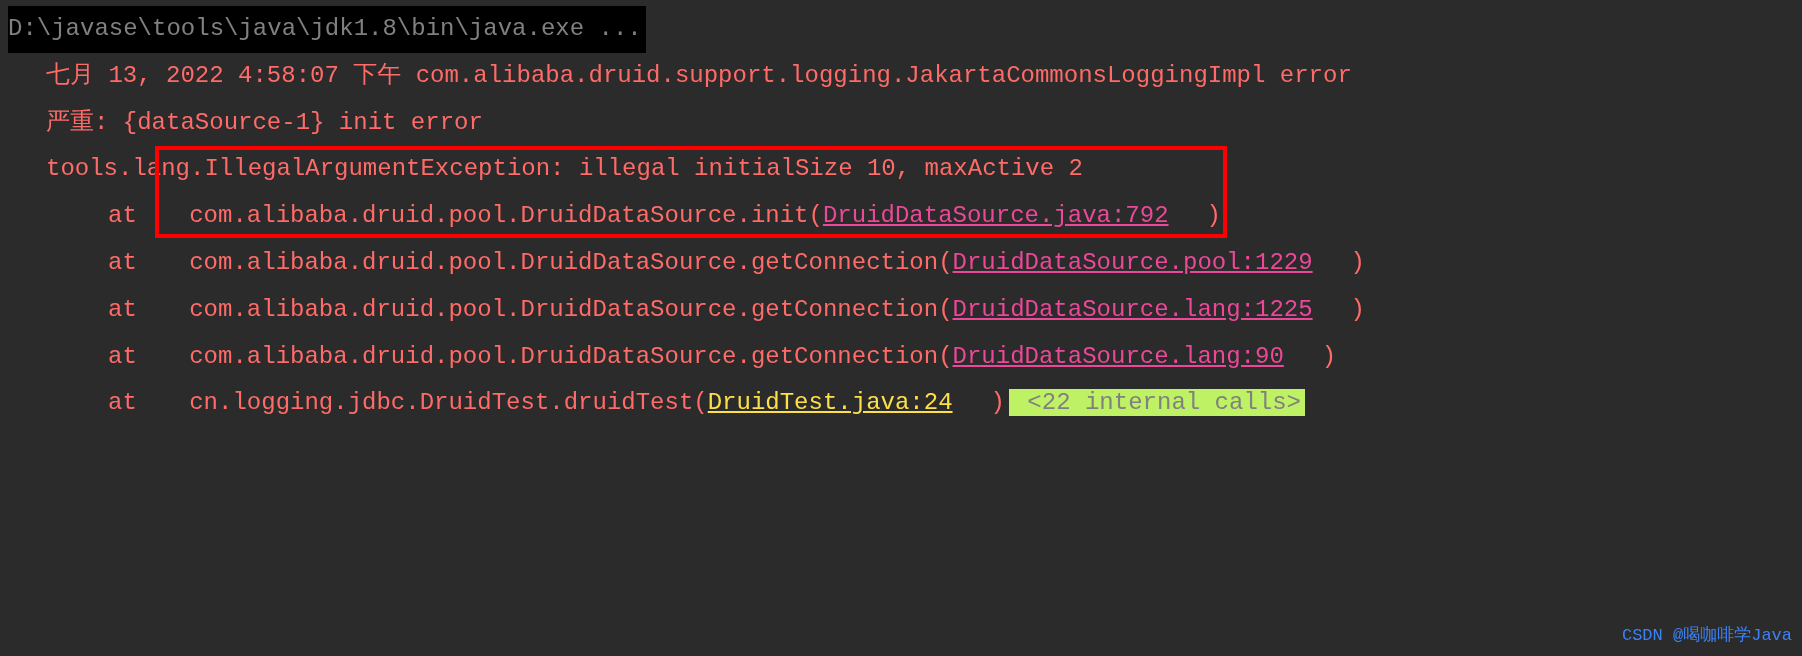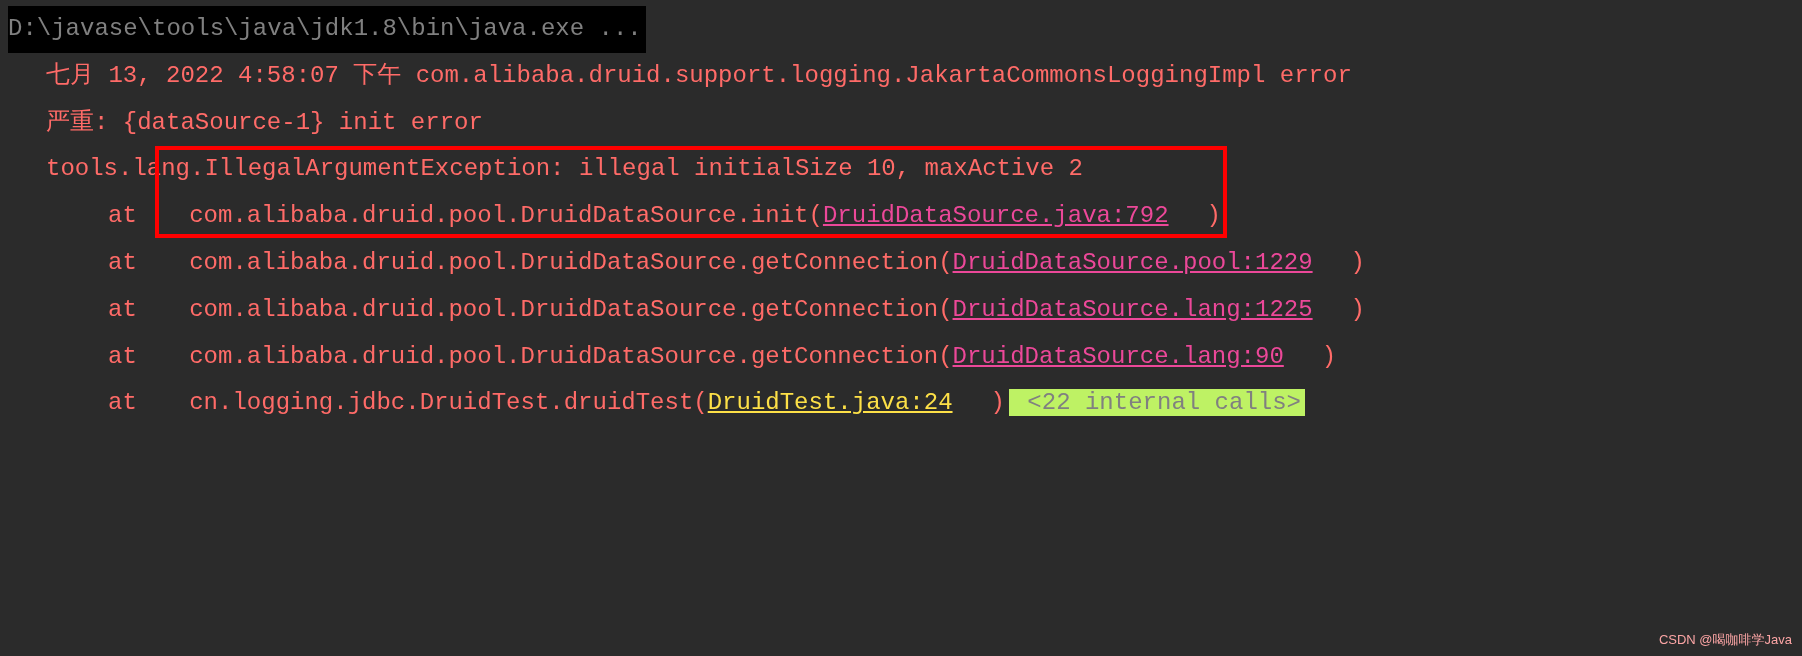--- a/index.html
+++ b/index.html
@@ -45,23 +45,23 @@
       left: 155px;
       top: 146px;
       width: 1072px;
       height: 92px;
       pointer-events: none;
     }
     .watermark {
       position: absolute;
       right: 10px;
       bottom: 4px;
-      color: #fca5a5;
-      font-size: 13px;
-      font-family: Liberation Sans, sans-serif;
+      color: #3b82f6;
+      font-size: 17px;
+      font-family: Liberation Mono, monospace;
     }
     .line { display:block; }
   </style>
 </head>
 <body>
 
 <span class="line">
   <span class="cmd-path">D:\javase\tools\java\jdk1.8\bin\java.exe ...</span>
 </span>
 

